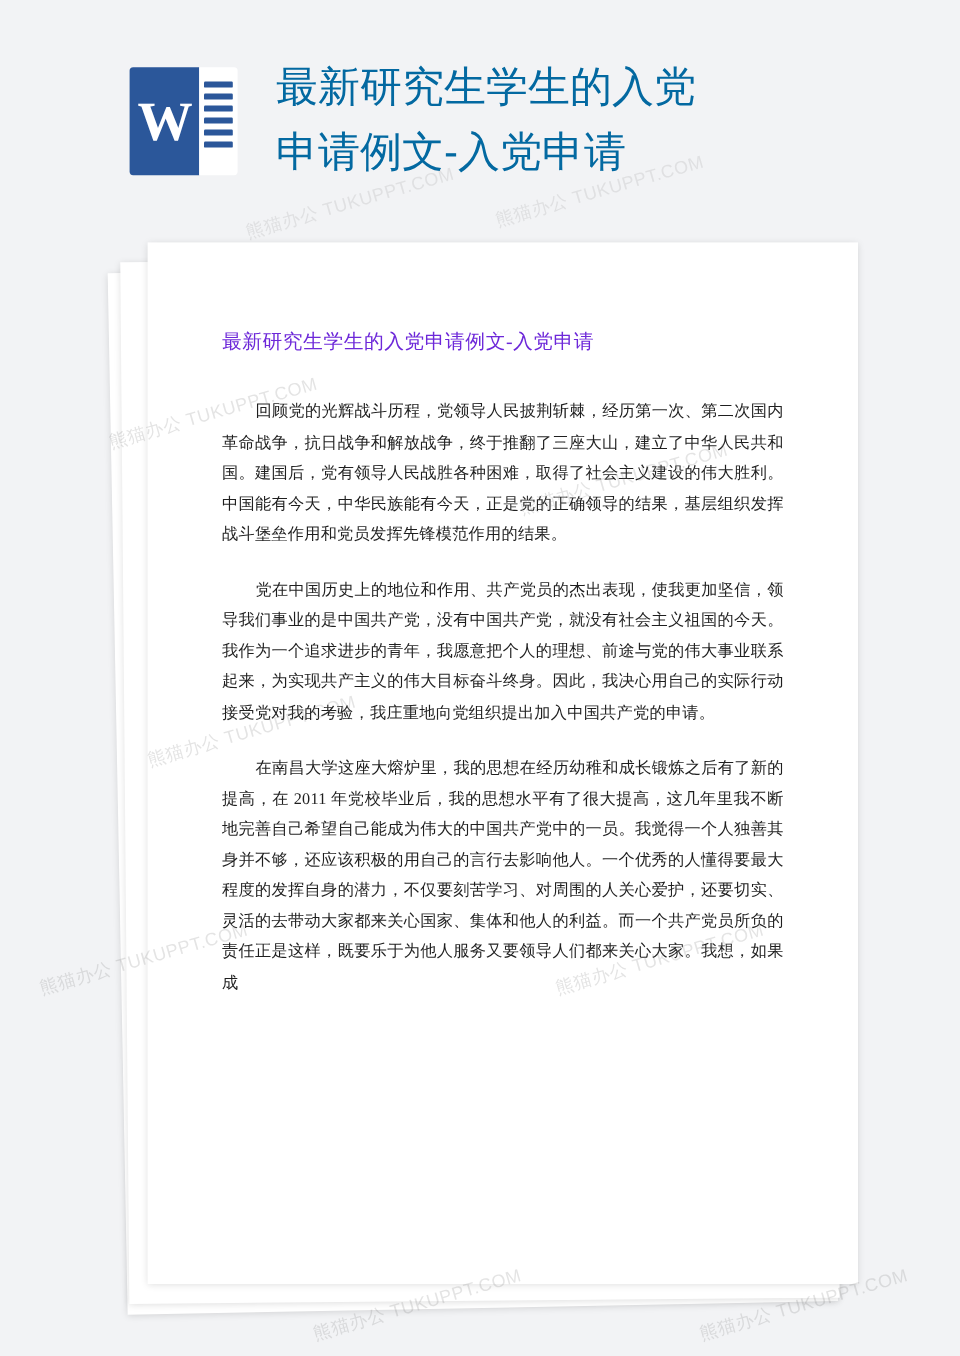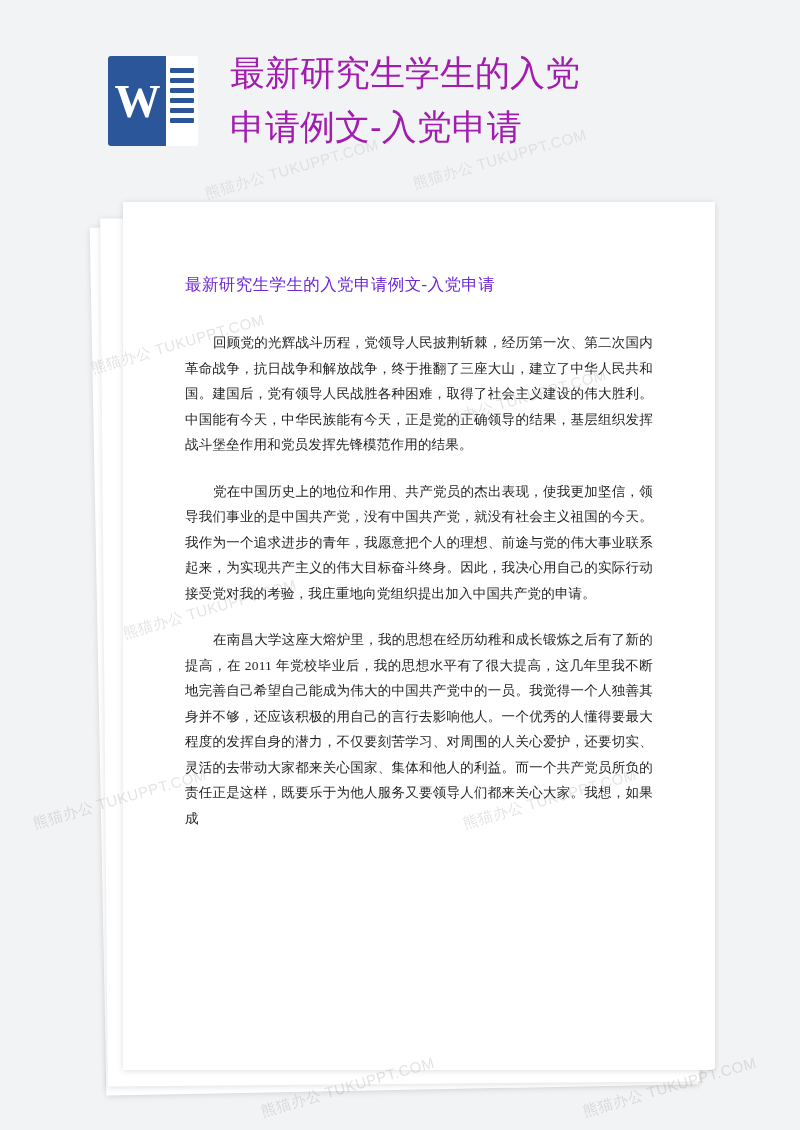--- a/index.html
+++ b/index.html
@@ -71,21 +71,21 @@
     font-size: 46px;
     font-weight: bold;
     font-family: "Liberation Serif", serif;
     display: flex;
     align-items: center;
     justify-content: center;
     letter-spacing: -1px;
   }
   .title-block {
     margin-left: 32px;
-    color: #a21caf;
+    color: #0369a1;
     font-size: 35px;
     line-height: 54px;
     font-weight: 500;
     max-width: 470px;
   }
 
   
   .paper-stack {
     position: absolute;
     left: 98px;

